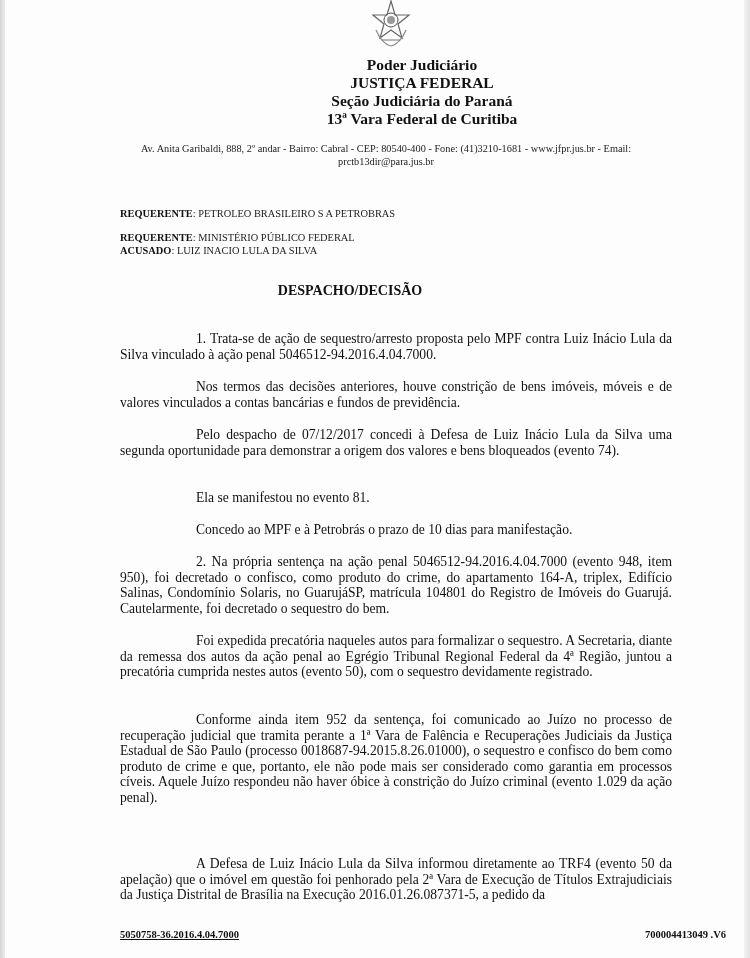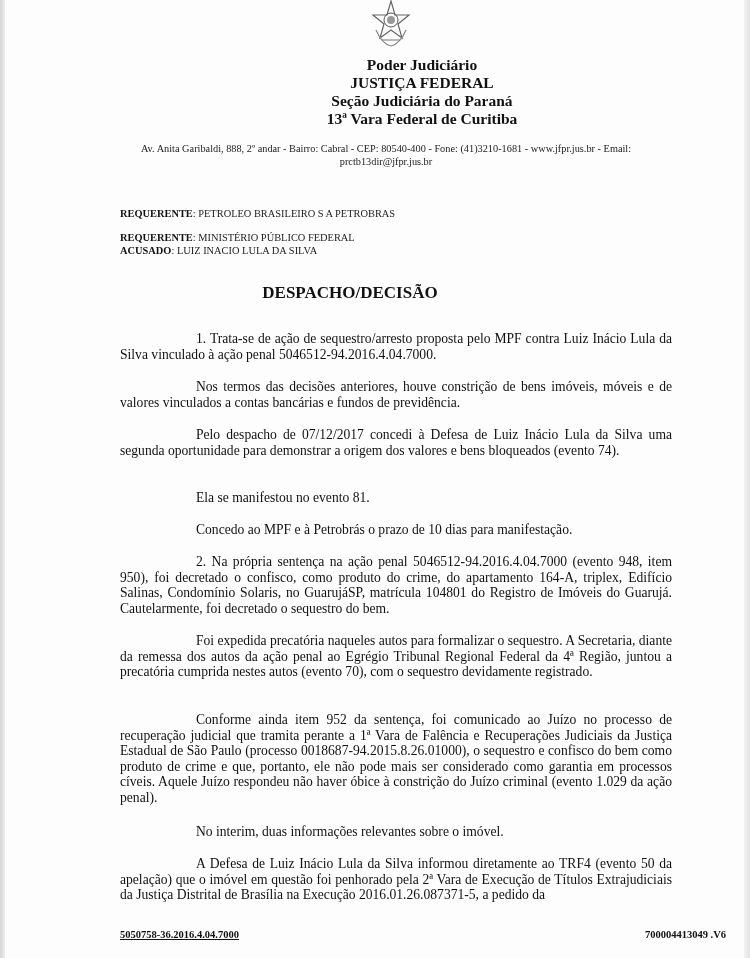--- a/index.html
+++ b/index.html
@@ -36,21 +36,21 @@
   .proc-title {
     position: absolute; left: 114px; top: 181px; font-weight: bold; font-size: 13px;
     letter-spacing: 0.05px;
   }
   .party {
     position: absolute; left: 114px; font-size: 10.4px; color: #222;
   }
   .party b { color: #111; margin-top: 33px; }
   .doc-title {
     position: absolute; left: 0; width: 688px; top: 283px; text-align: center;
-    font-weight: bold; font-size: 17px;
+    font-weight: bold; font-size: 14px;
   }
   .para {
     position: absolute; left: 114px; width: 552px;
     font-size: 13.6px; line-height: 15.6px; text-align: justify;
     text-indent: 76px;
   }
   .footer-left {
     position: absolute; left: 114px; top: 929px; font-weight: bold; font-size: 10.5px; text-decoration: underline;
   }
   .footer-right {
@@ -71,21 +71,21 @@
     <line x1="12" y1="40" x2="30" y2="40" stroke="#777" stroke-width="1"></line>
   </svg>
 
   <div class="hdr" style="top:56px">Poder Judiciário</div>
   <div class="hdr" style="top:74px">JUSTIÇA FEDERAL</div>
   <div class="hdr" style="top:92px">Seção Judiciária do Paraná</div>
   <div class="hdr" style="top:110px">13ª Vara Federal de Curitiba</div>
 
   <div class="addr">
     <div>Av. Anita Garibaldi, 888, 2º andar - Bairro: Cabral - CEP: 80540-400 - Fone: (41)3210-1681 - www.jfpr.jus.br - Email:</div>
-    <div>prctb13dir@jfpr.jus.br</div>
+    <div>prctb13dir@para.jus.br</div>
   </div>
 
 
   <div class="party" style="top:208px">
     <b>REQUERENTE</b><span>: PETROLEO BRASILEIRO S A PETROBRAS</span>
   </div>
   <div class="party" style="top:232px">
     <b>REQUERENTE</b><span>: MINISTÉRIO PÚBLICO FEDERAL</span>
   </div>
   <div class="party" style="top:245px">
@@ -93,21 +93,20 @@
   </div>
 
   <div class="doc-title">DESPACHO/DECISÃO</div>
 
   <div class="para" style="top:331px">1. Trata-se de ação de sequestro/arresto proposta pelo MPF contra Luiz Inácio Lula da Silva vinculado à ação penal 5046512-94.2016.4.04.7000.</div>
   <div class="para" style="top:379px">Nos termos das decisões anteriores, houve constrição de bens imóveis, móveis e de valores vinculados a contas bancárias e fundos de previdência.</div>
   <div class="para" style="top:427px">Pelo despacho de 07/12/2017 concedi à Defesa de Luiz Inácio Lula da Silva uma segunda oportunidade para demonstrar a origem dos valores e bens bloqueados (evento 74).</div>
   <div class="para" style="top:490px">Ela se manifestou no evento 81.</div>
   <div class="para" style="top:522px">Concedo ao MPF e à Petrobrás o prazo de 10 dias para manifestação.</div>
   <div class="para" style="top:554px">2. Na própria sentença na ação penal 5046512-94.2016.4.04.7000 (evento 948, item 950), foi decretado o confisco, como produto do crime, do  apartamento 164-A, triplex, Edifício Salinas, Condomínio Solaris, no GuarujáSP, matrícula 104801 do Registro de Imóveis do Guarujá. Cautelarmente, foi decretado o sequestro do bem.</div>
-  <div class="para" style="top:633px">Foi expedida precatória naqueles autos para formalizar o sequestro. A Secretaria, diante da remessa dos autos da ação penal ao Egrégio Tribunal Regional Federal da 4ª Região, juntou a precatória cumprida nestes autos (evento 70), com o sequestro devidamente registrado.</div>
+  <div class="para" style="top:633px">Foi expedida precatória naqueles autos para formalizar o sequestro. A Secretaria, diante da remessa dos autos da ação penal ao Egrégio Tribunal Regional Federal da 4ª Região, juntou a precatória cumprida nestes autos (evento 50), com o sequestro devidamente registrado.</div>
   <div class="para" style="top:712px">Conforme ainda item 952 da sentença, foi comunicado ao Juízo no processo de recuperação judicial que tramita perante a 1ª Vara de Falência e Recuperações Judiciais da Justiça Estadual de São Paulo (processo 0018687-94.2015.8.26.01000), o sequestro e confisco do bem como produto de crime e que, portanto, ele não pode mais ser considerado como garantia em processos cíveis. Aquele Juízo respondeu não haver óbice à constrição do Juízo criminal (evento 1.029 da ação penal).</div>
-  <div class="para" style="top:824px">No interim, duas informações relevantes sobre o imóvel.</div>
   <div class="para" style="top:856px">A Defesa de Luiz Inácio Lula da Silva informou diretamente ao TRF4 (evento 50 da apelação) que o imóvel em questão foi penhorado pela 2ª Vara de Execução de Títulos Extrajudiciais da Justiça Distrital de Brasília na Execução 2016.01.26.087371-5, a pedido da</div>
 
   <div class="footer-left">5050758-36.2016.4.04.7000</div>
   <div class="footer-right">700004413049 .V6</div>
 </div>
 <div class="edge-right"></div>
 
 </body></html>

